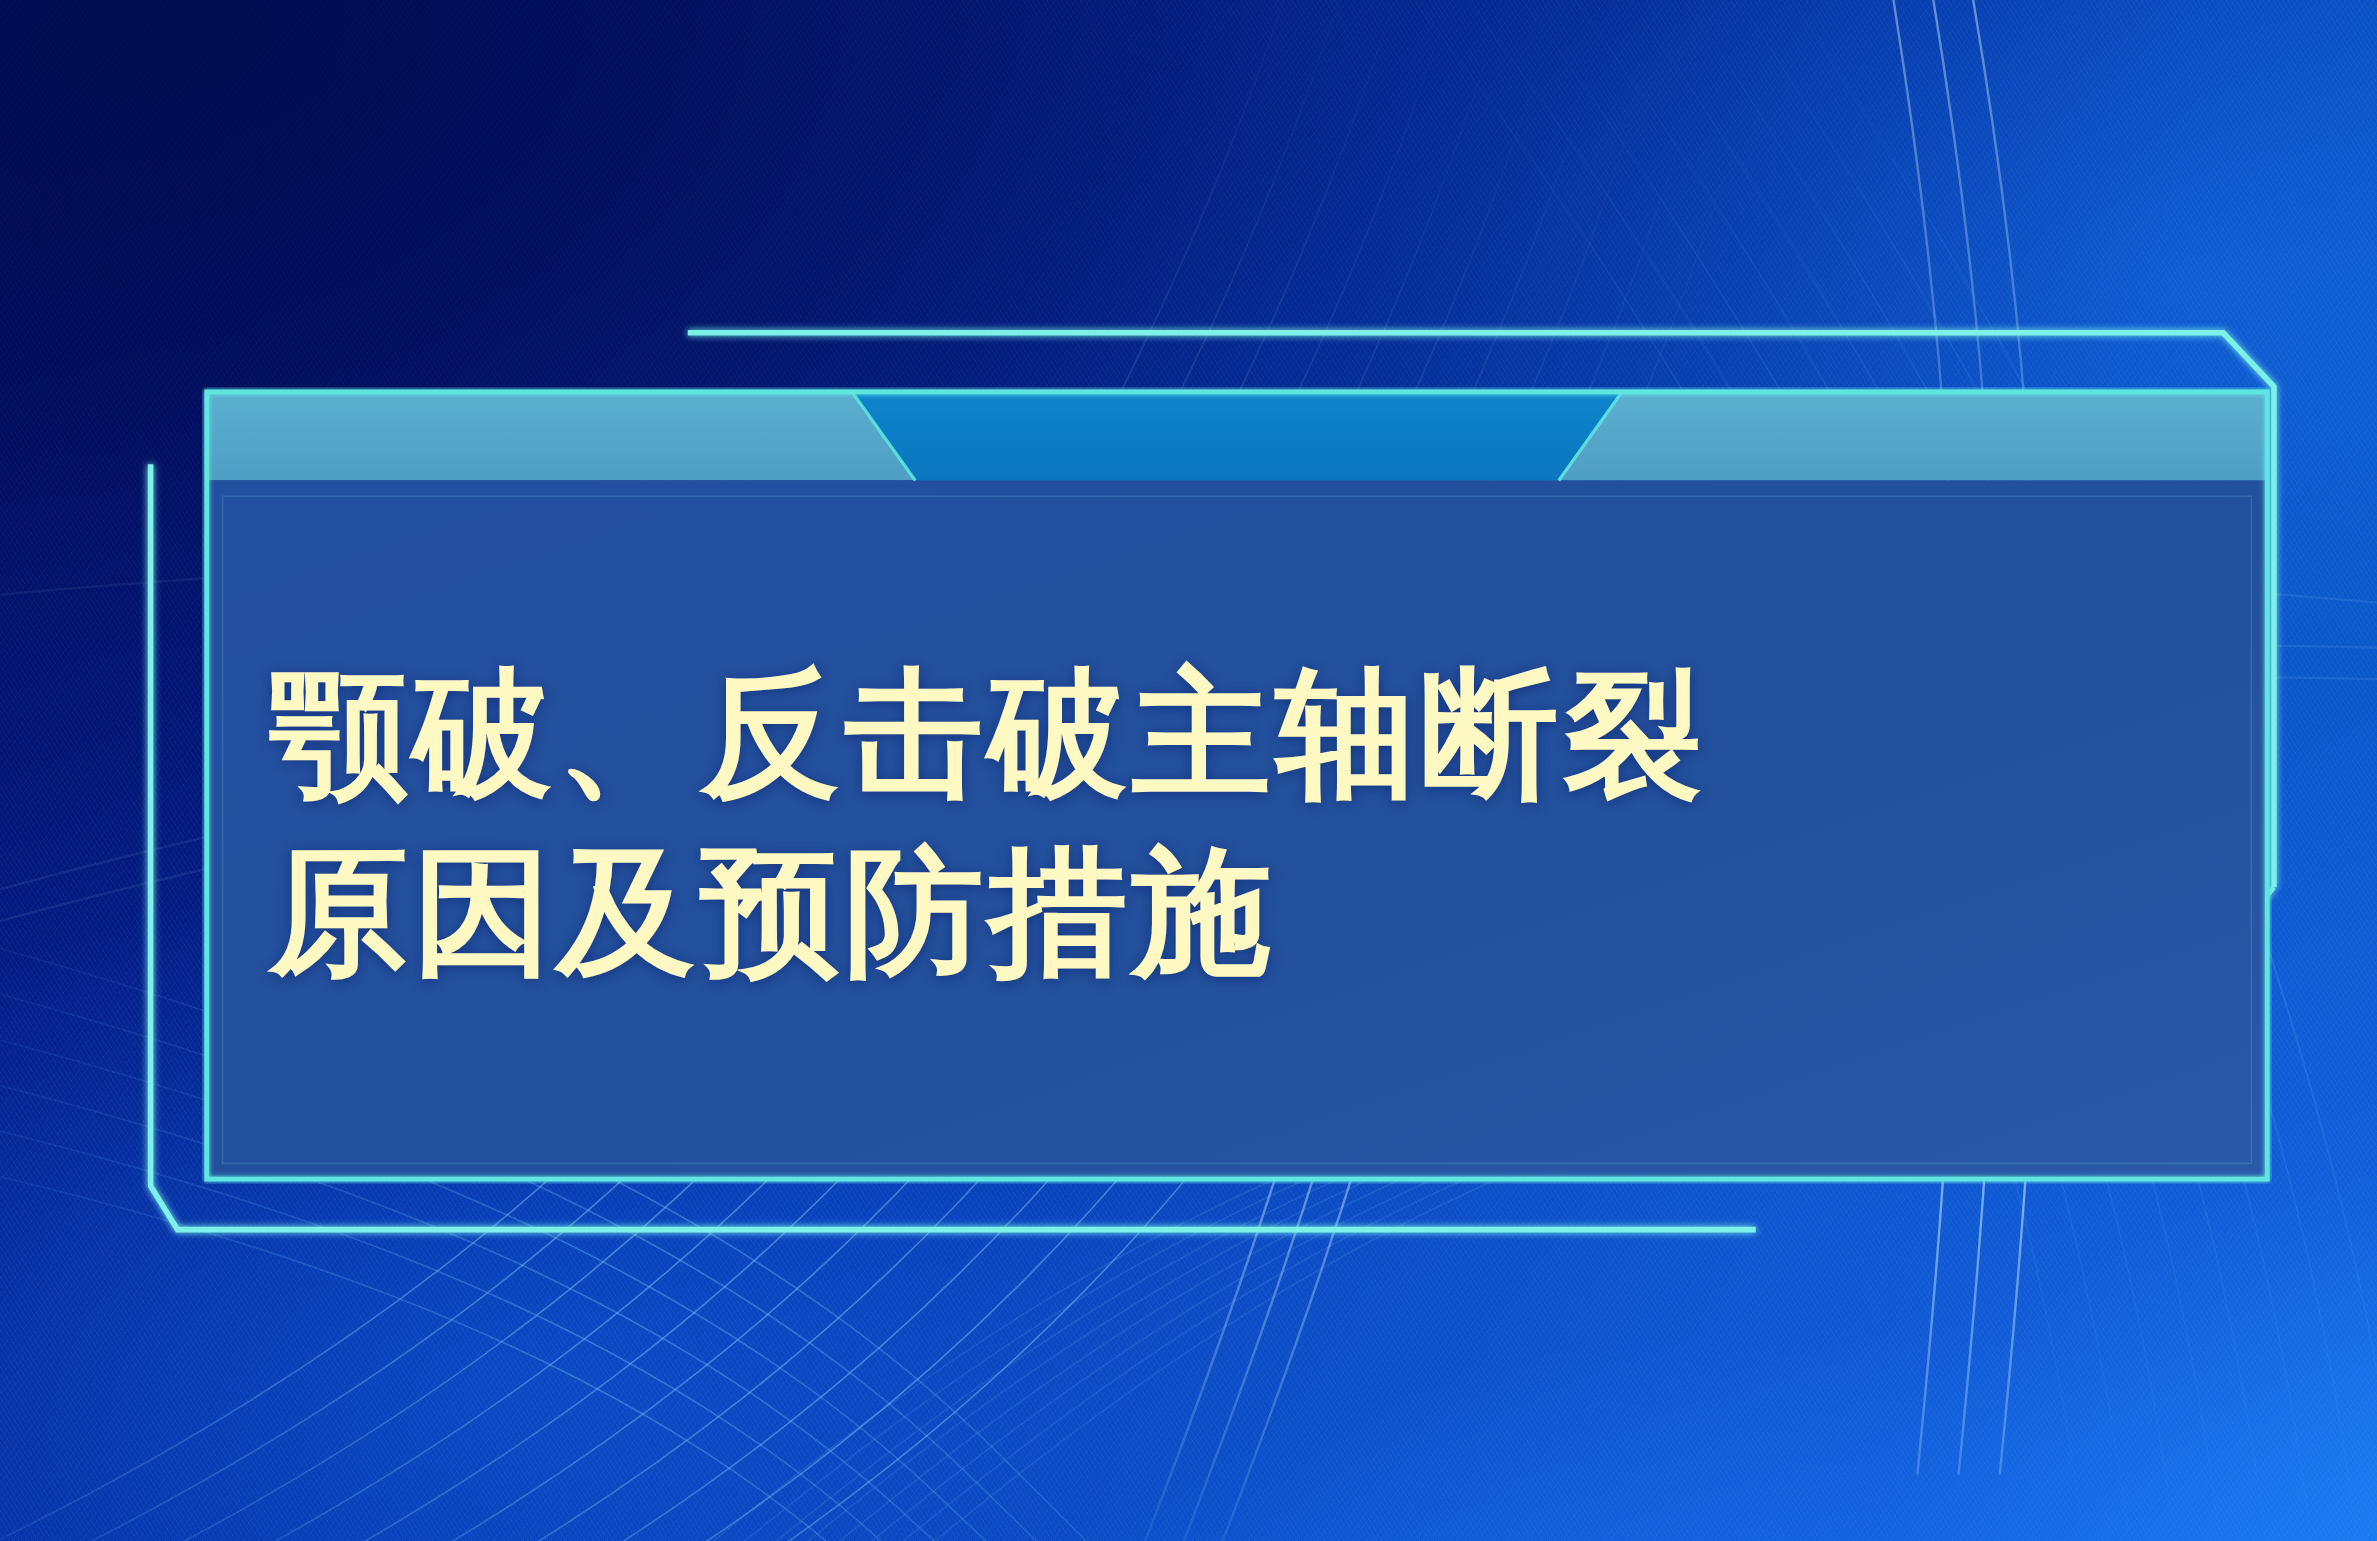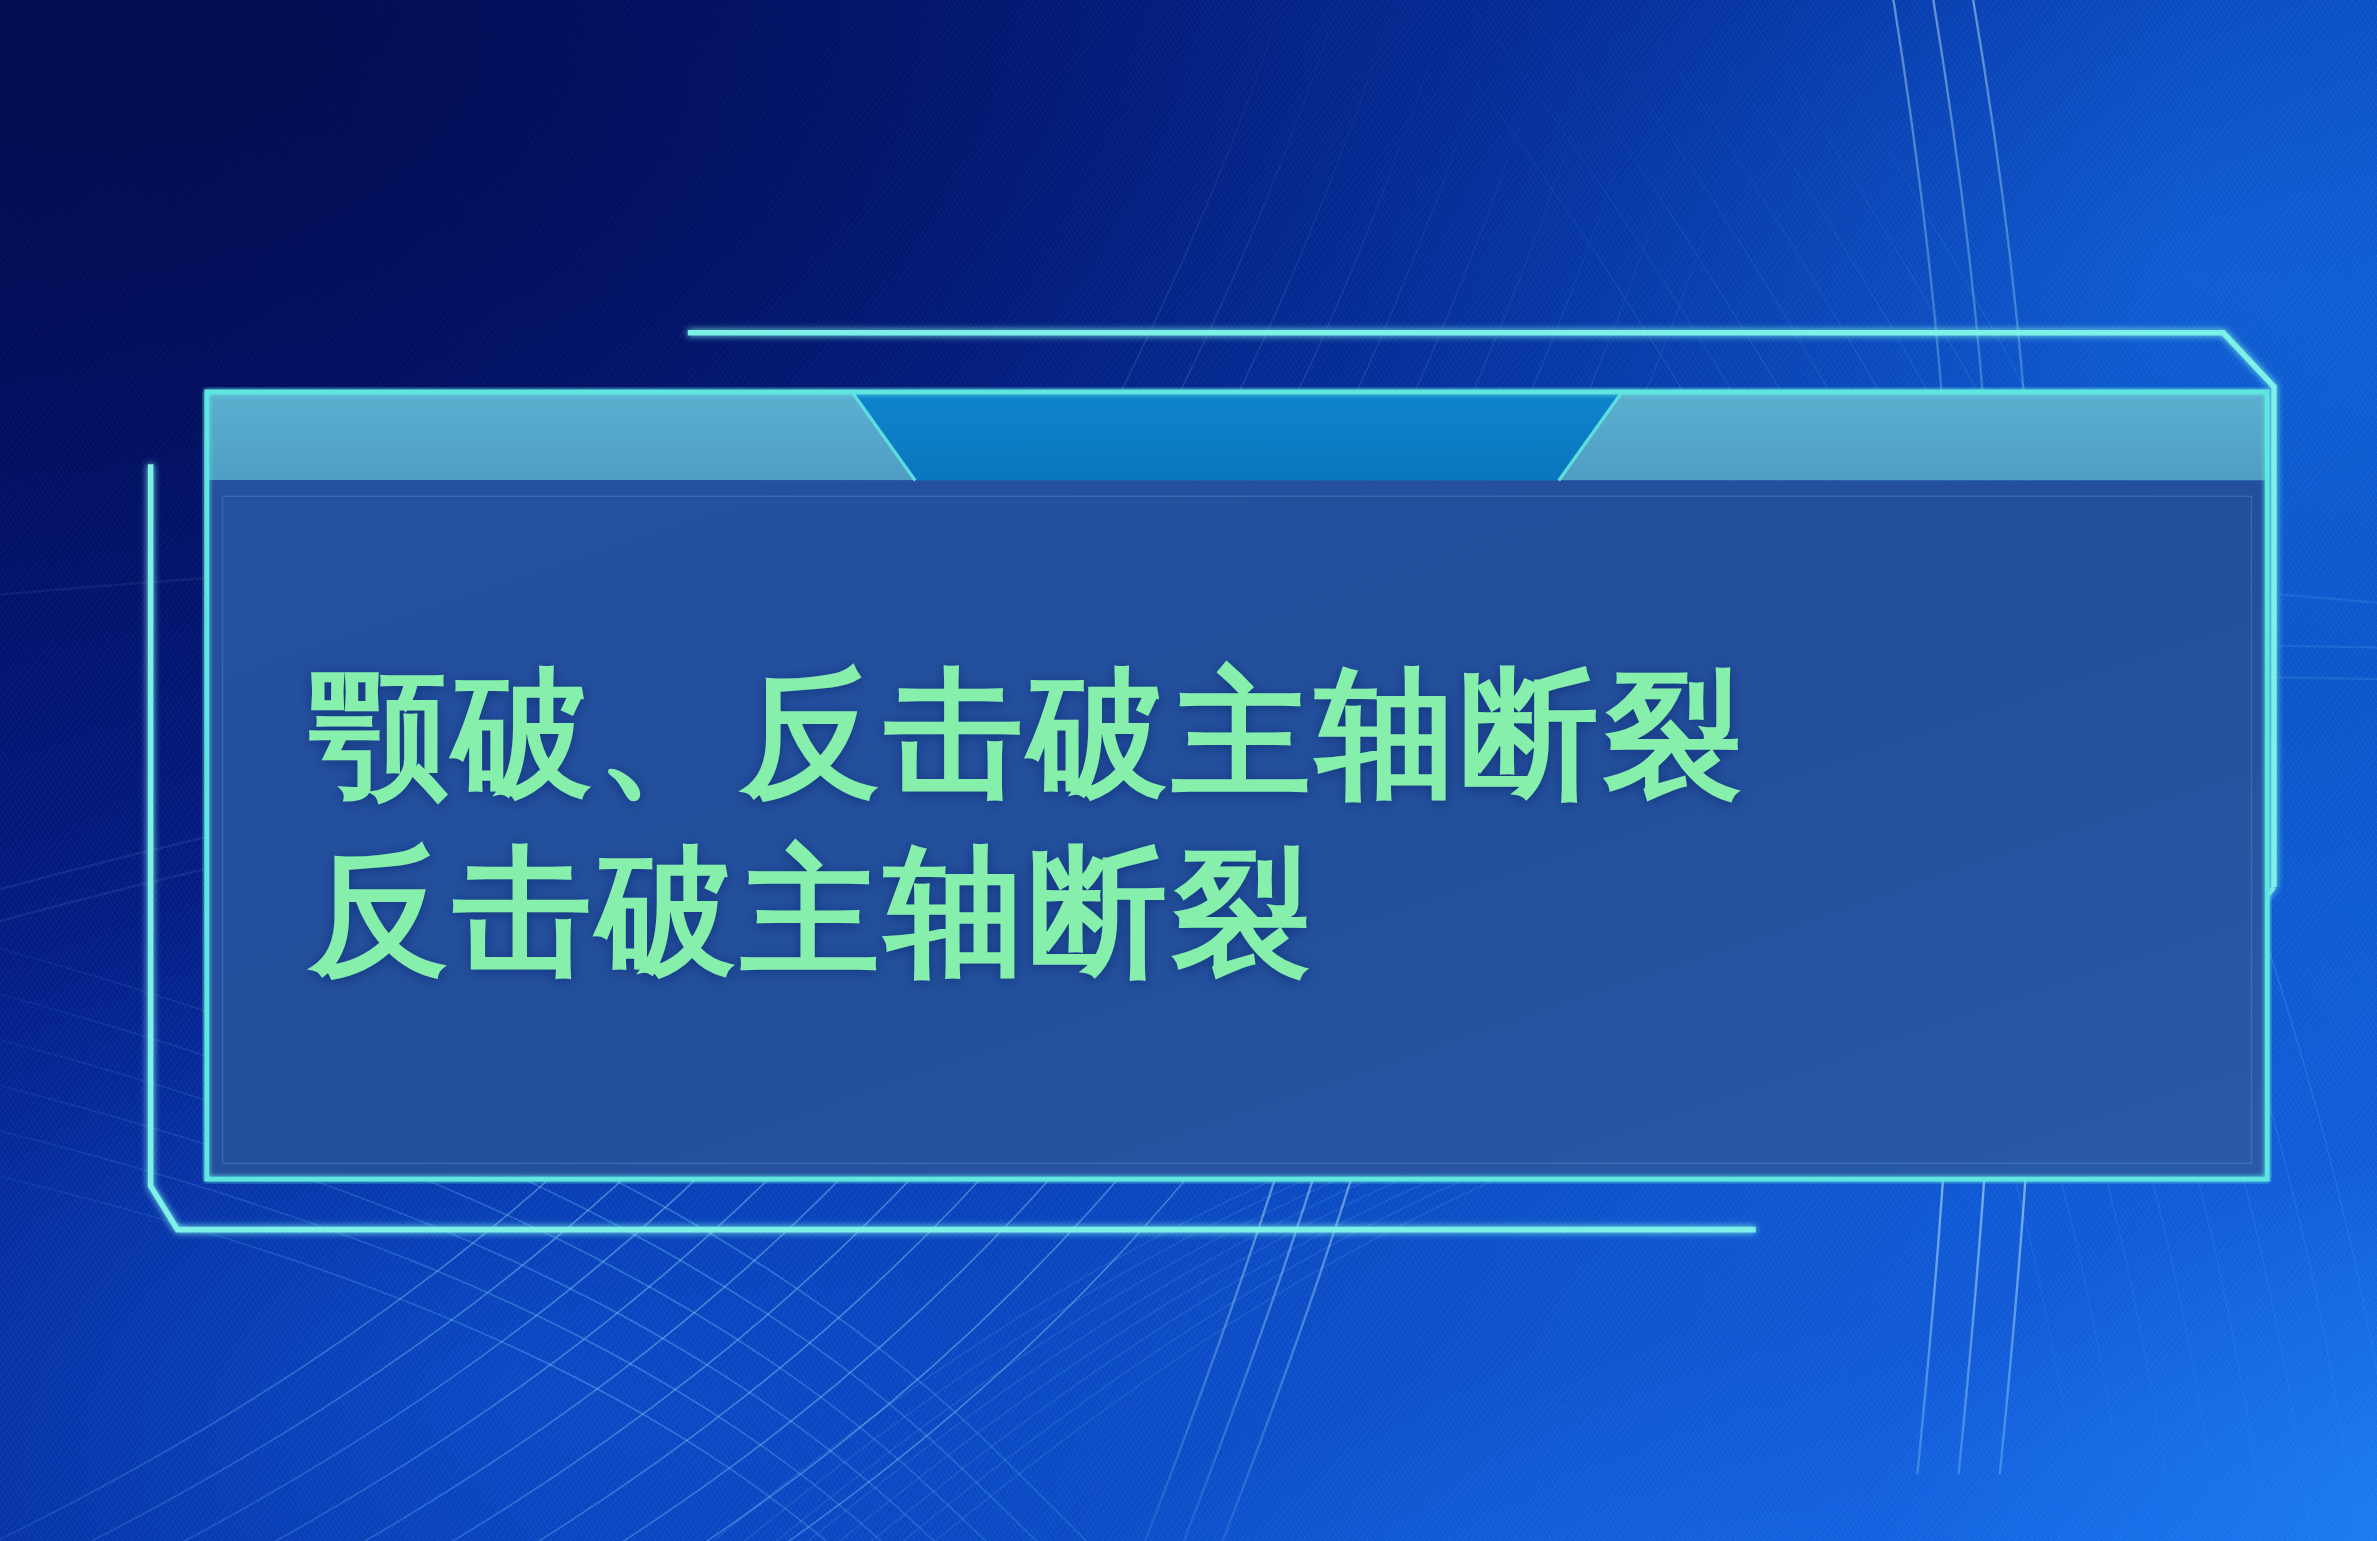--- a/index.html
+++ b/index.html
@@ -51,28 +51,27 @@
   }
   #card-svg{ position:absolute; left:0; top:0; width:2070px; height:797px; }
 
   #title-block{
     position:absolute; left:0; top:0; width:100%; height:100%;
     display:flex; flex-direction:column; justify-content:center;
     padding-left:67px; padding-top:76px;
   }
   .title-line{
     font-family:"DejaVu Sans","Liberation Sans",sans-serif;
-    color:#86efac;
+    color:#fef9c3;
     font-size:139px;
     font-weight:700;
     line-height:1.28;
     letter-spacing:4.8px;
     white-space:nowrap;
     text-shadow:0 2.4px 12.7px rgba(2,20,90,.42);
-    margin-left:40px;
   }
 </style>
 </head>
 <body>
 
 <div id="bg-root">
   <div class="bg-tint-a"></div>
   <div class="bg-tint-b"></div>
 
   <svg id="bg-svg" viewBox="0 0 3000 1945" preserveAspectRatio="none">
@@ -227,16 +226,16 @@
 
     <path d="M 6,118 L 2606,118" fill="none" stroke="#5fe6e0" stroke-width="5" opacity="0.95" filter="url(#cglow)"></path>
 
     <path d="M 820,6 L 900,118 M 1792,6 L 1712,118" fill="none" stroke="#5fe6e0" stroke-width="4" opacity="0.9"></path>
 
     <path d="M 26,138 L 2586,138 L 2586,980 L 26,980 Z" fill="none" stroke="#7fd6ee" stroke-width="2" opacity="0.18"></path>
   </svg>
 
   <div id="title-block">
     <div class="title-line">颚破、反击破主轴断裂</div>
-    <div class="title-line">反击破主轴断裂</div>
+    <div class="title-line">原因及预防措施</div>
   </div>
 </div>
 
 
 </body></html>

